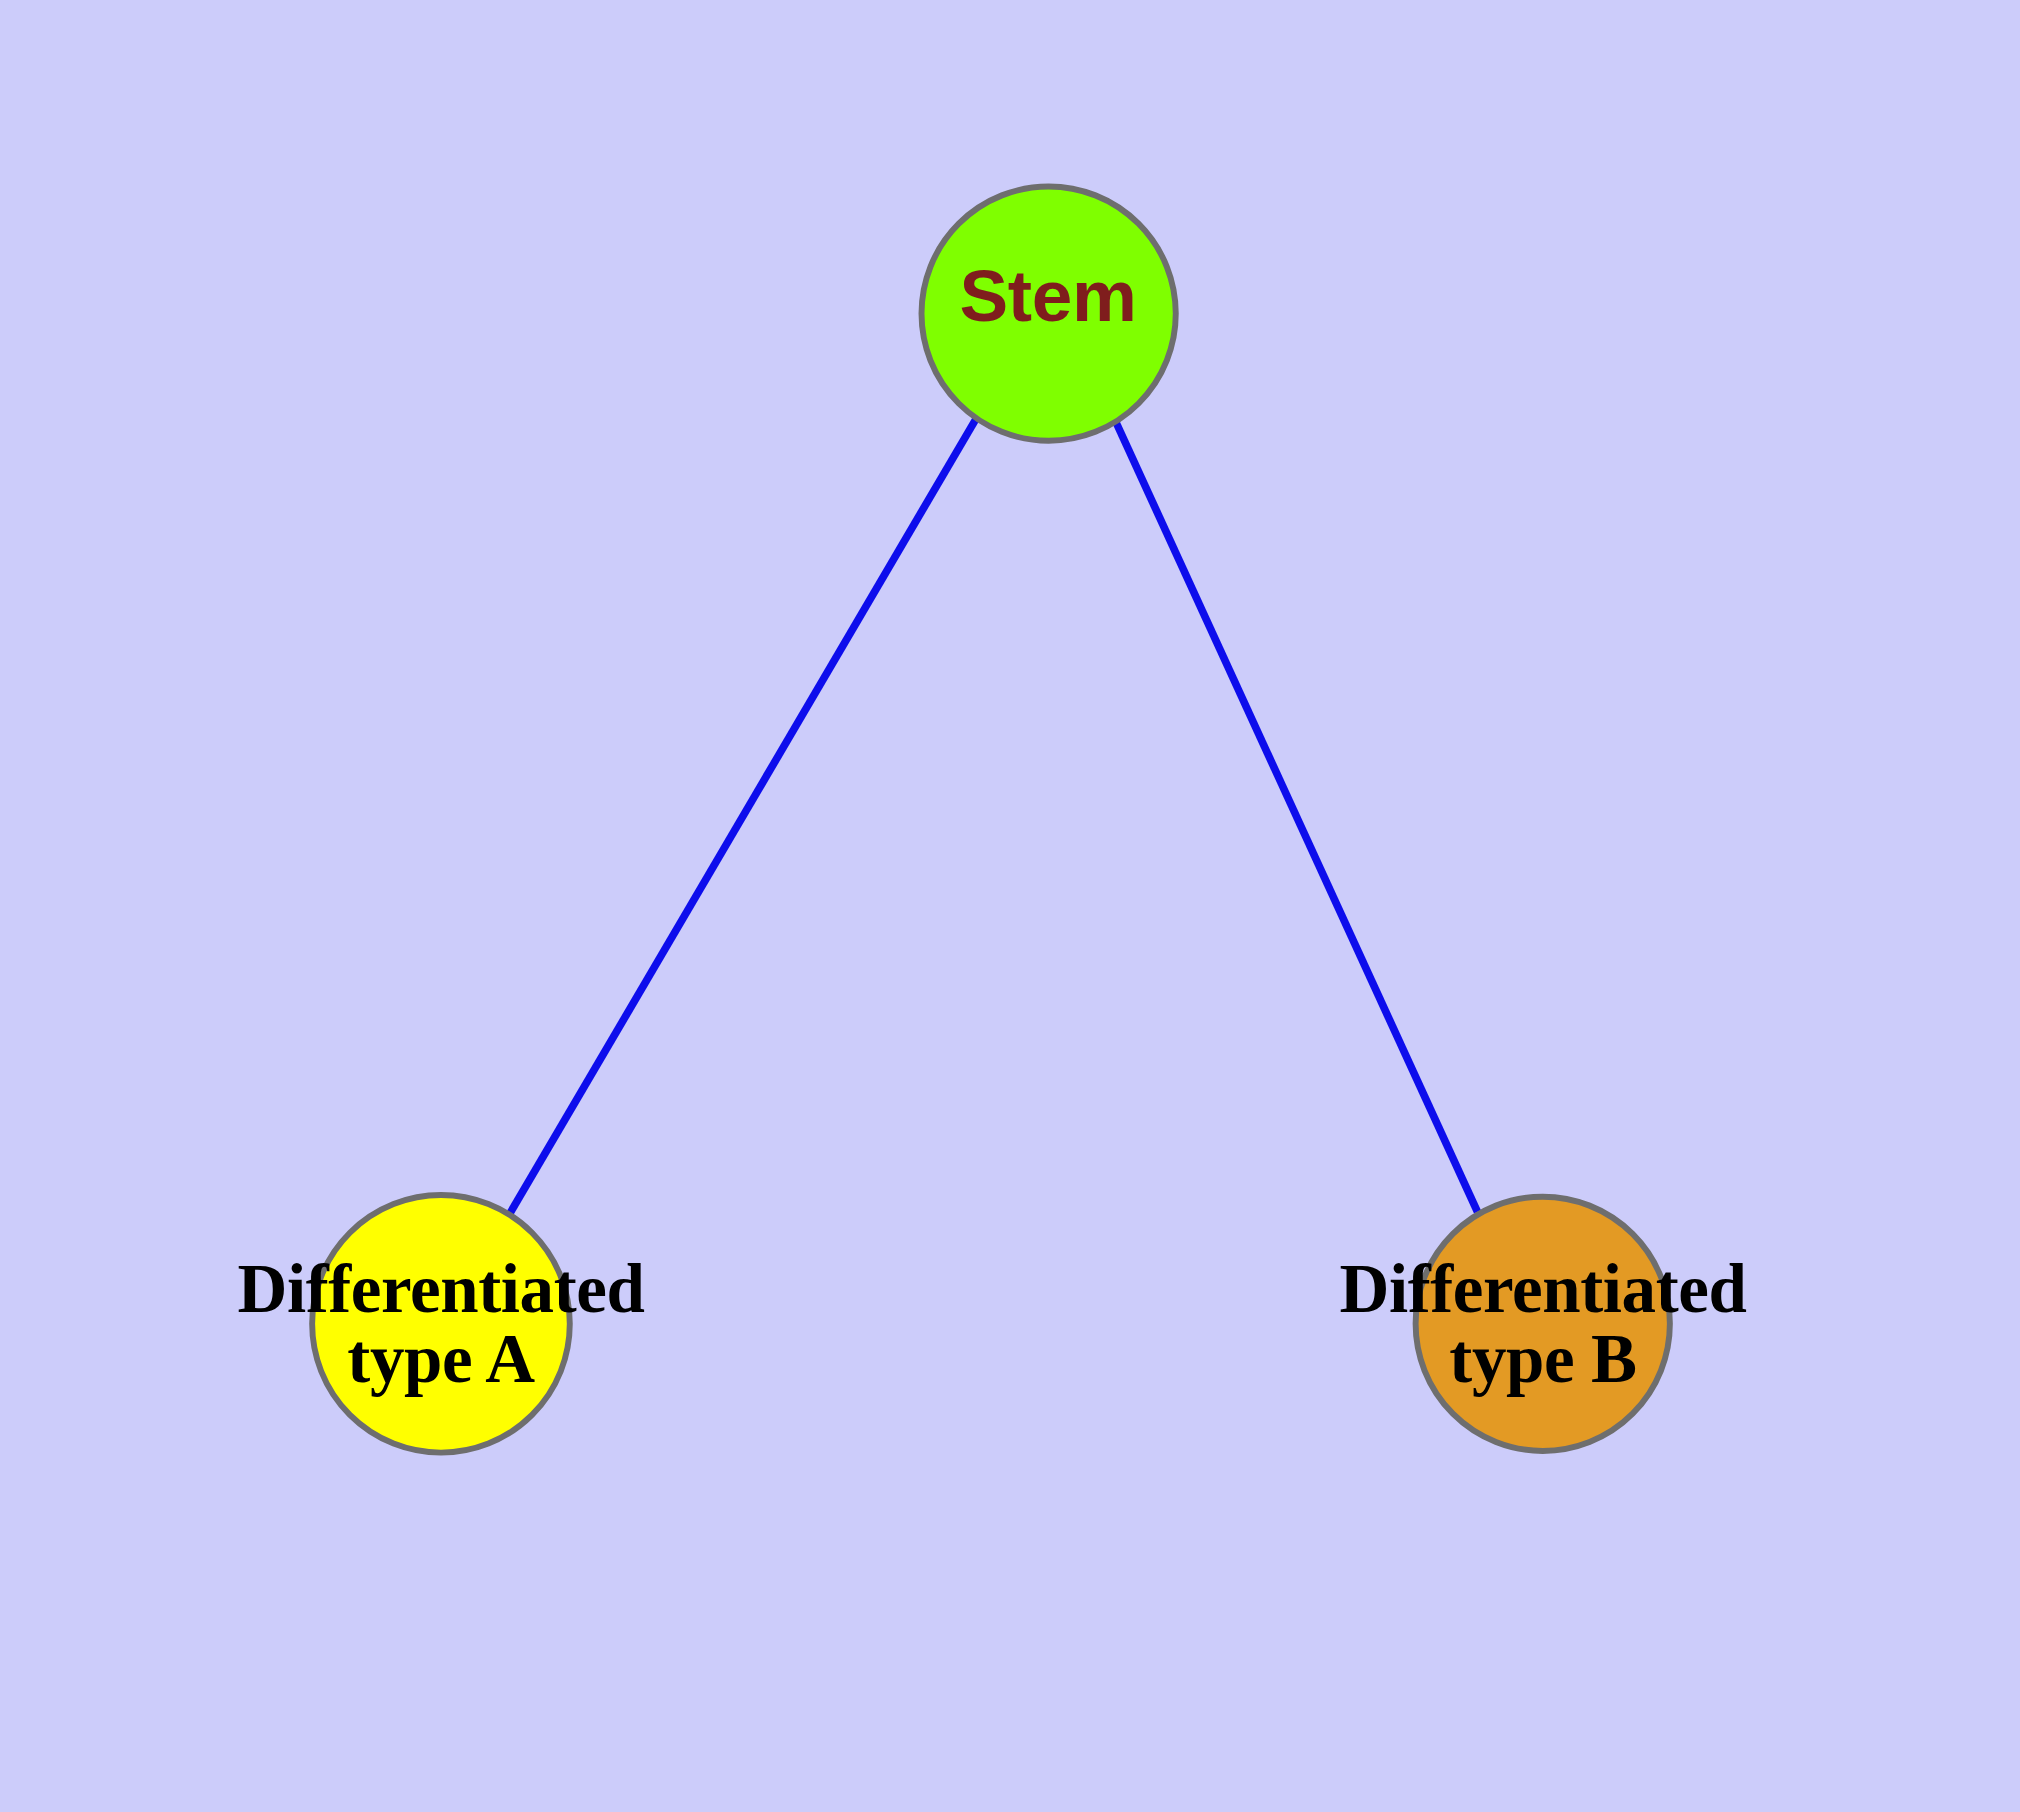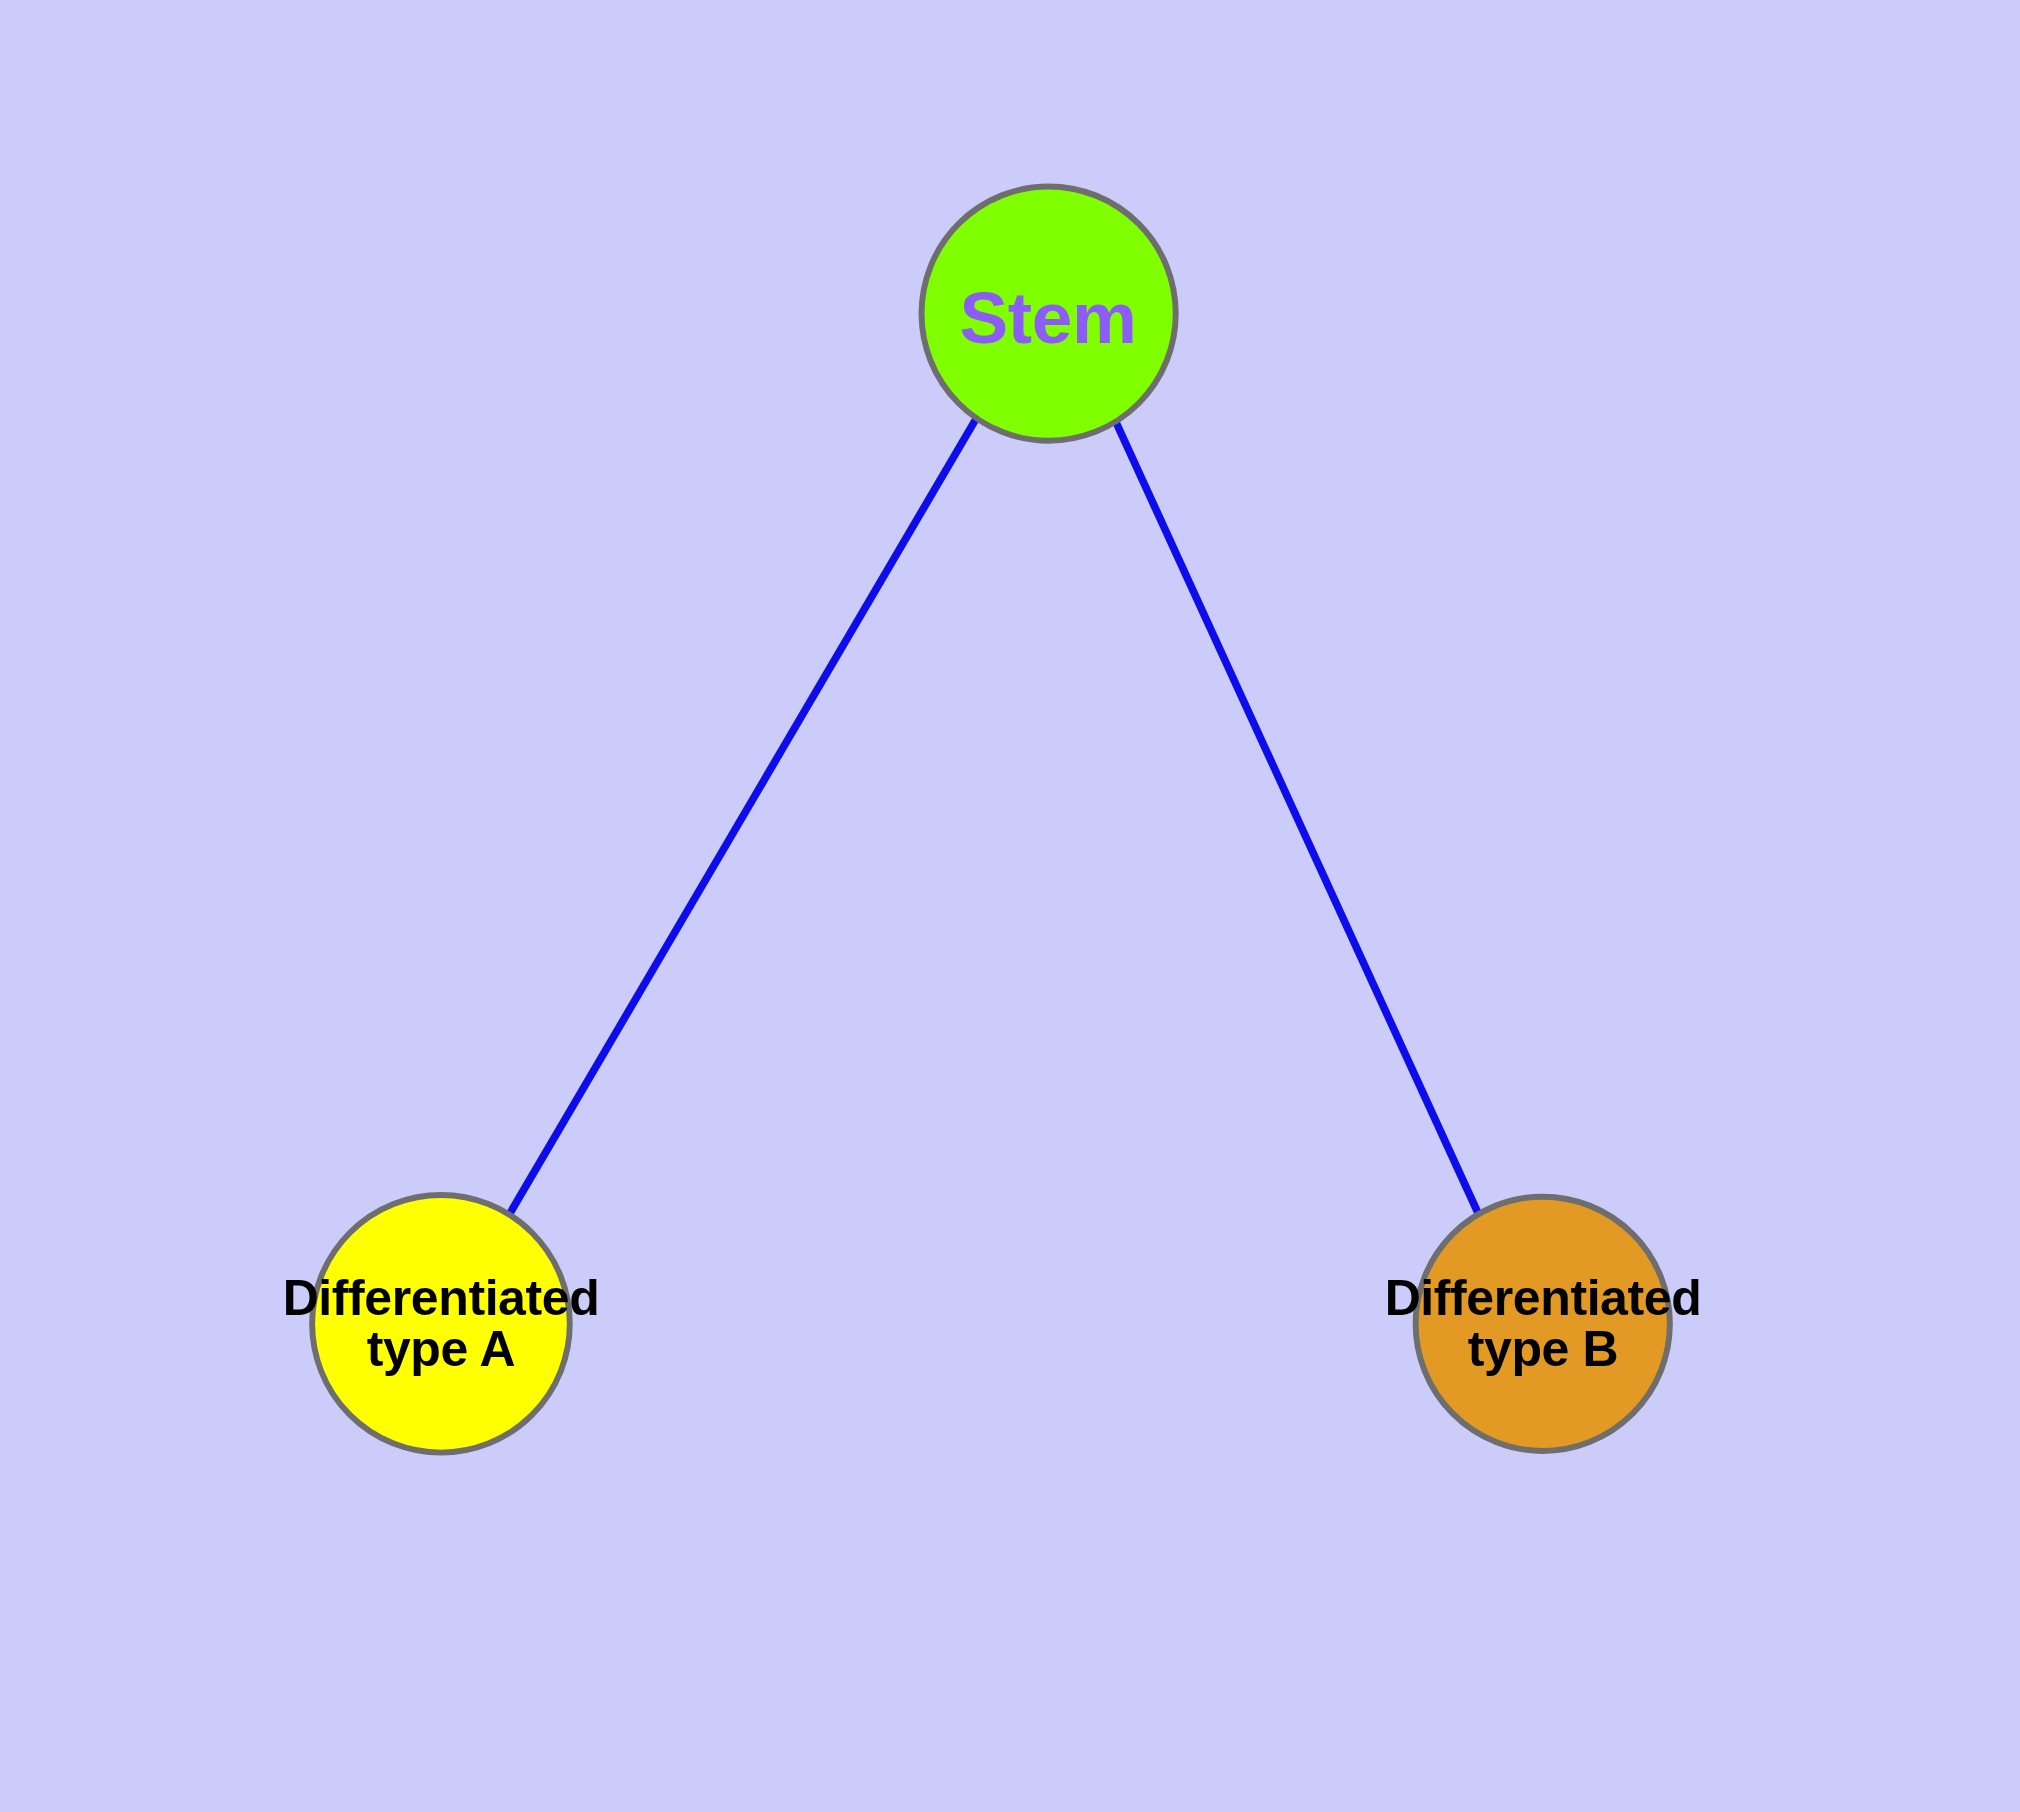--- a/index.html
+++ b/index.html
@@ -37,21 +37,22 @@
     white-space: pre;
     line-height: 1.02;
     letter-spacing: -0.4px;
     pointer-events: none;
     transform: translate(-50%, -50%);
   }
   .label-stem {
     font-size: 73px;
   }
   .label-diff {
-    font-size: 50px;
+    font-size: 69px;
+    font-family: Liberation Serif, serif;
   }
 </style>
 </head>
 <body>
 
 <div id="canvas" style="width: 2021px; height: 1812px;">
 
   <div class="bg-plane" style="background: rgb(204, 204, 250);"></div>
 
   <svg class="graph-svg" viewBox="0 0 2384 2138" xmlns="http://www.w3.org/2000/svg">
@@ -59,21 +60,21 @@
       <line class="edge" id="edge0" x1="1152" y1="493" x2="600" y2="1434" stroke="#0d0dec" stroke-width="9" stroke-linecap="butt"></line>
       <line class="edge" id="edge1" x1="1315" y1="495" x2="1743" y2="1430" stroke="#0d0dec" stroke-width="9" stroke-linecap="butt"></line>
     </g>
     <g>
       <circle class="node-circle" id="node0" cx="1237" cy="370" r="150" fill="#7fff00" stroke="#6e6e6e" stroke-width="7"></circle>
       <circle class="node-circle" id="node1" cx="520" cy="1562" r="152" fill="#ffff00" stroke="#6e6e6e" stroke-width="7"></circle>
       <circle class="node-circle" id="node2" cx="1820" cy="1562" r="150" fill="#e39a24" stroke="#6e6e6e" stroke-width="7"></circle>
     </g>
   </svg>
 
-  <div class="node-label label-stem" id="lbl0" style="left: 1048px; top: 318px; color: #8b5cf6;">Stem</div>
+  <div class="node-label label-stem" id="lbl0" style="left: 1048px; top: 296px; color: #7f1d1d;">Stem</div>
 
   <div class="node-label label-diff" id="lbl1" style="left: 441px; top: 1324px; color: rgb(0, 0, 0);">Differentiated
 type A</div>
 
   <div class="node-label label-diff" id="lbl2" style="left: 1543px; top: 1324px; color: rgb(0, 0, 0);">Differentiated
 type B</div>
 
 </div>
 
 

